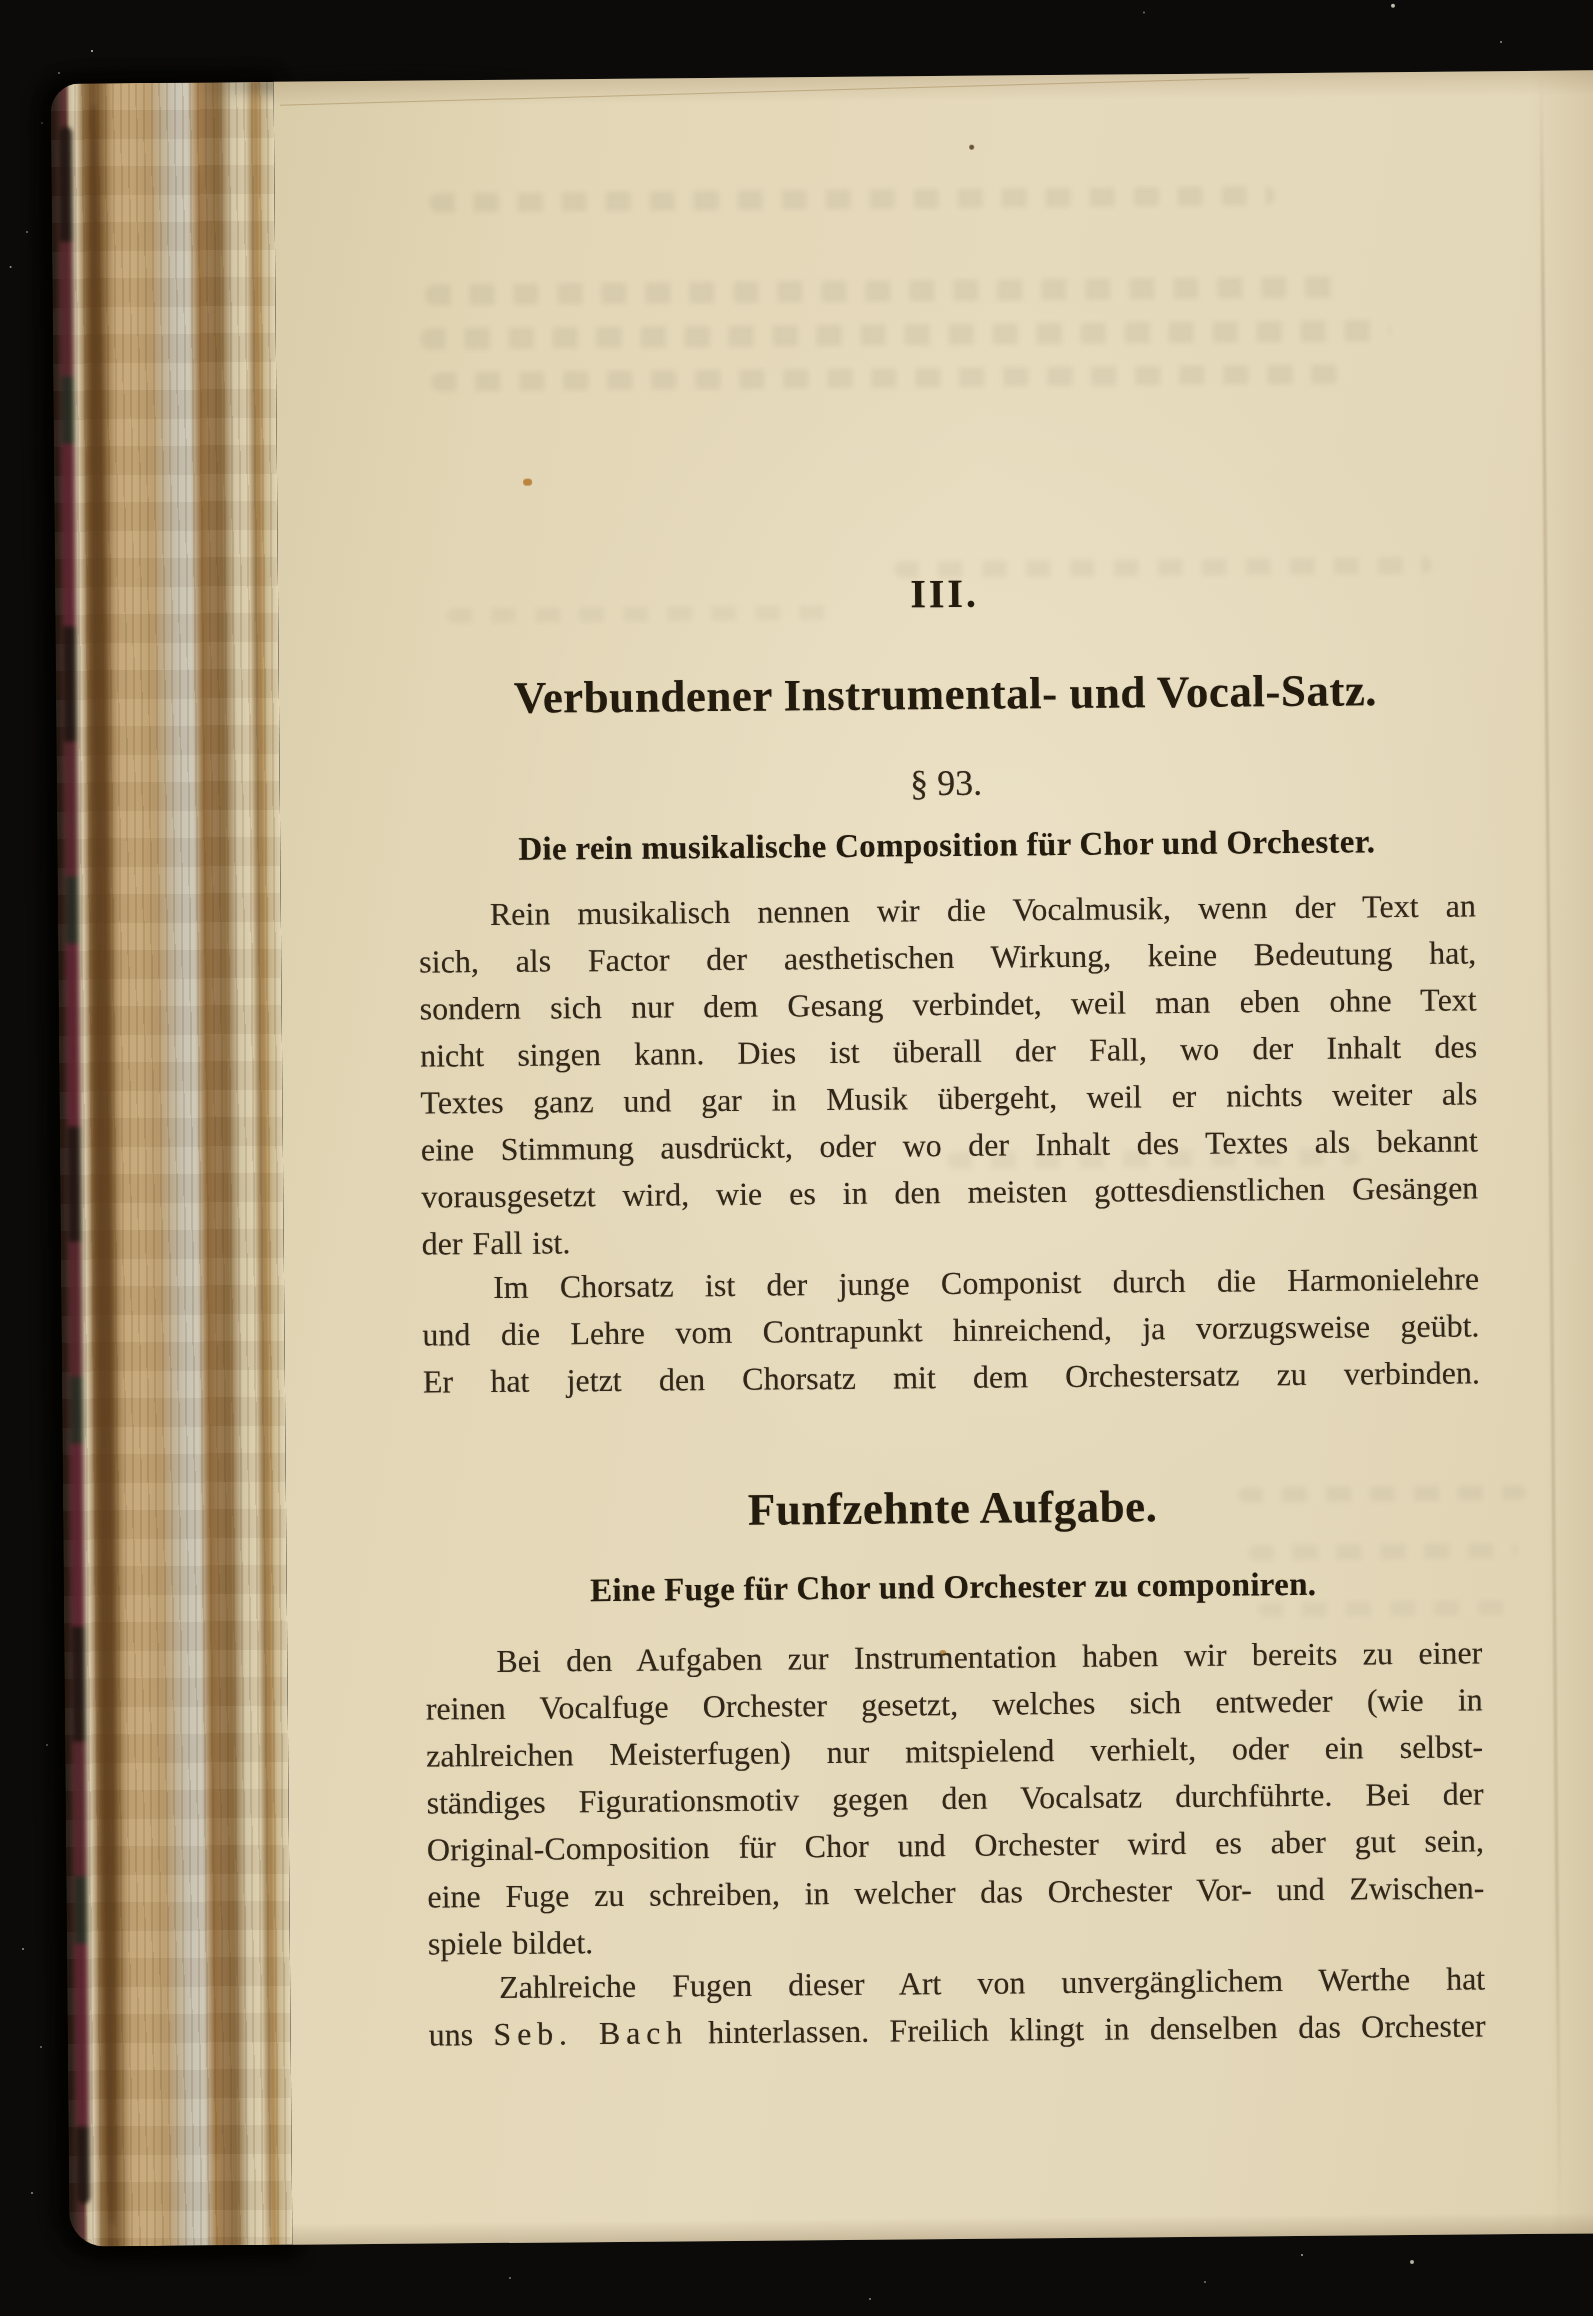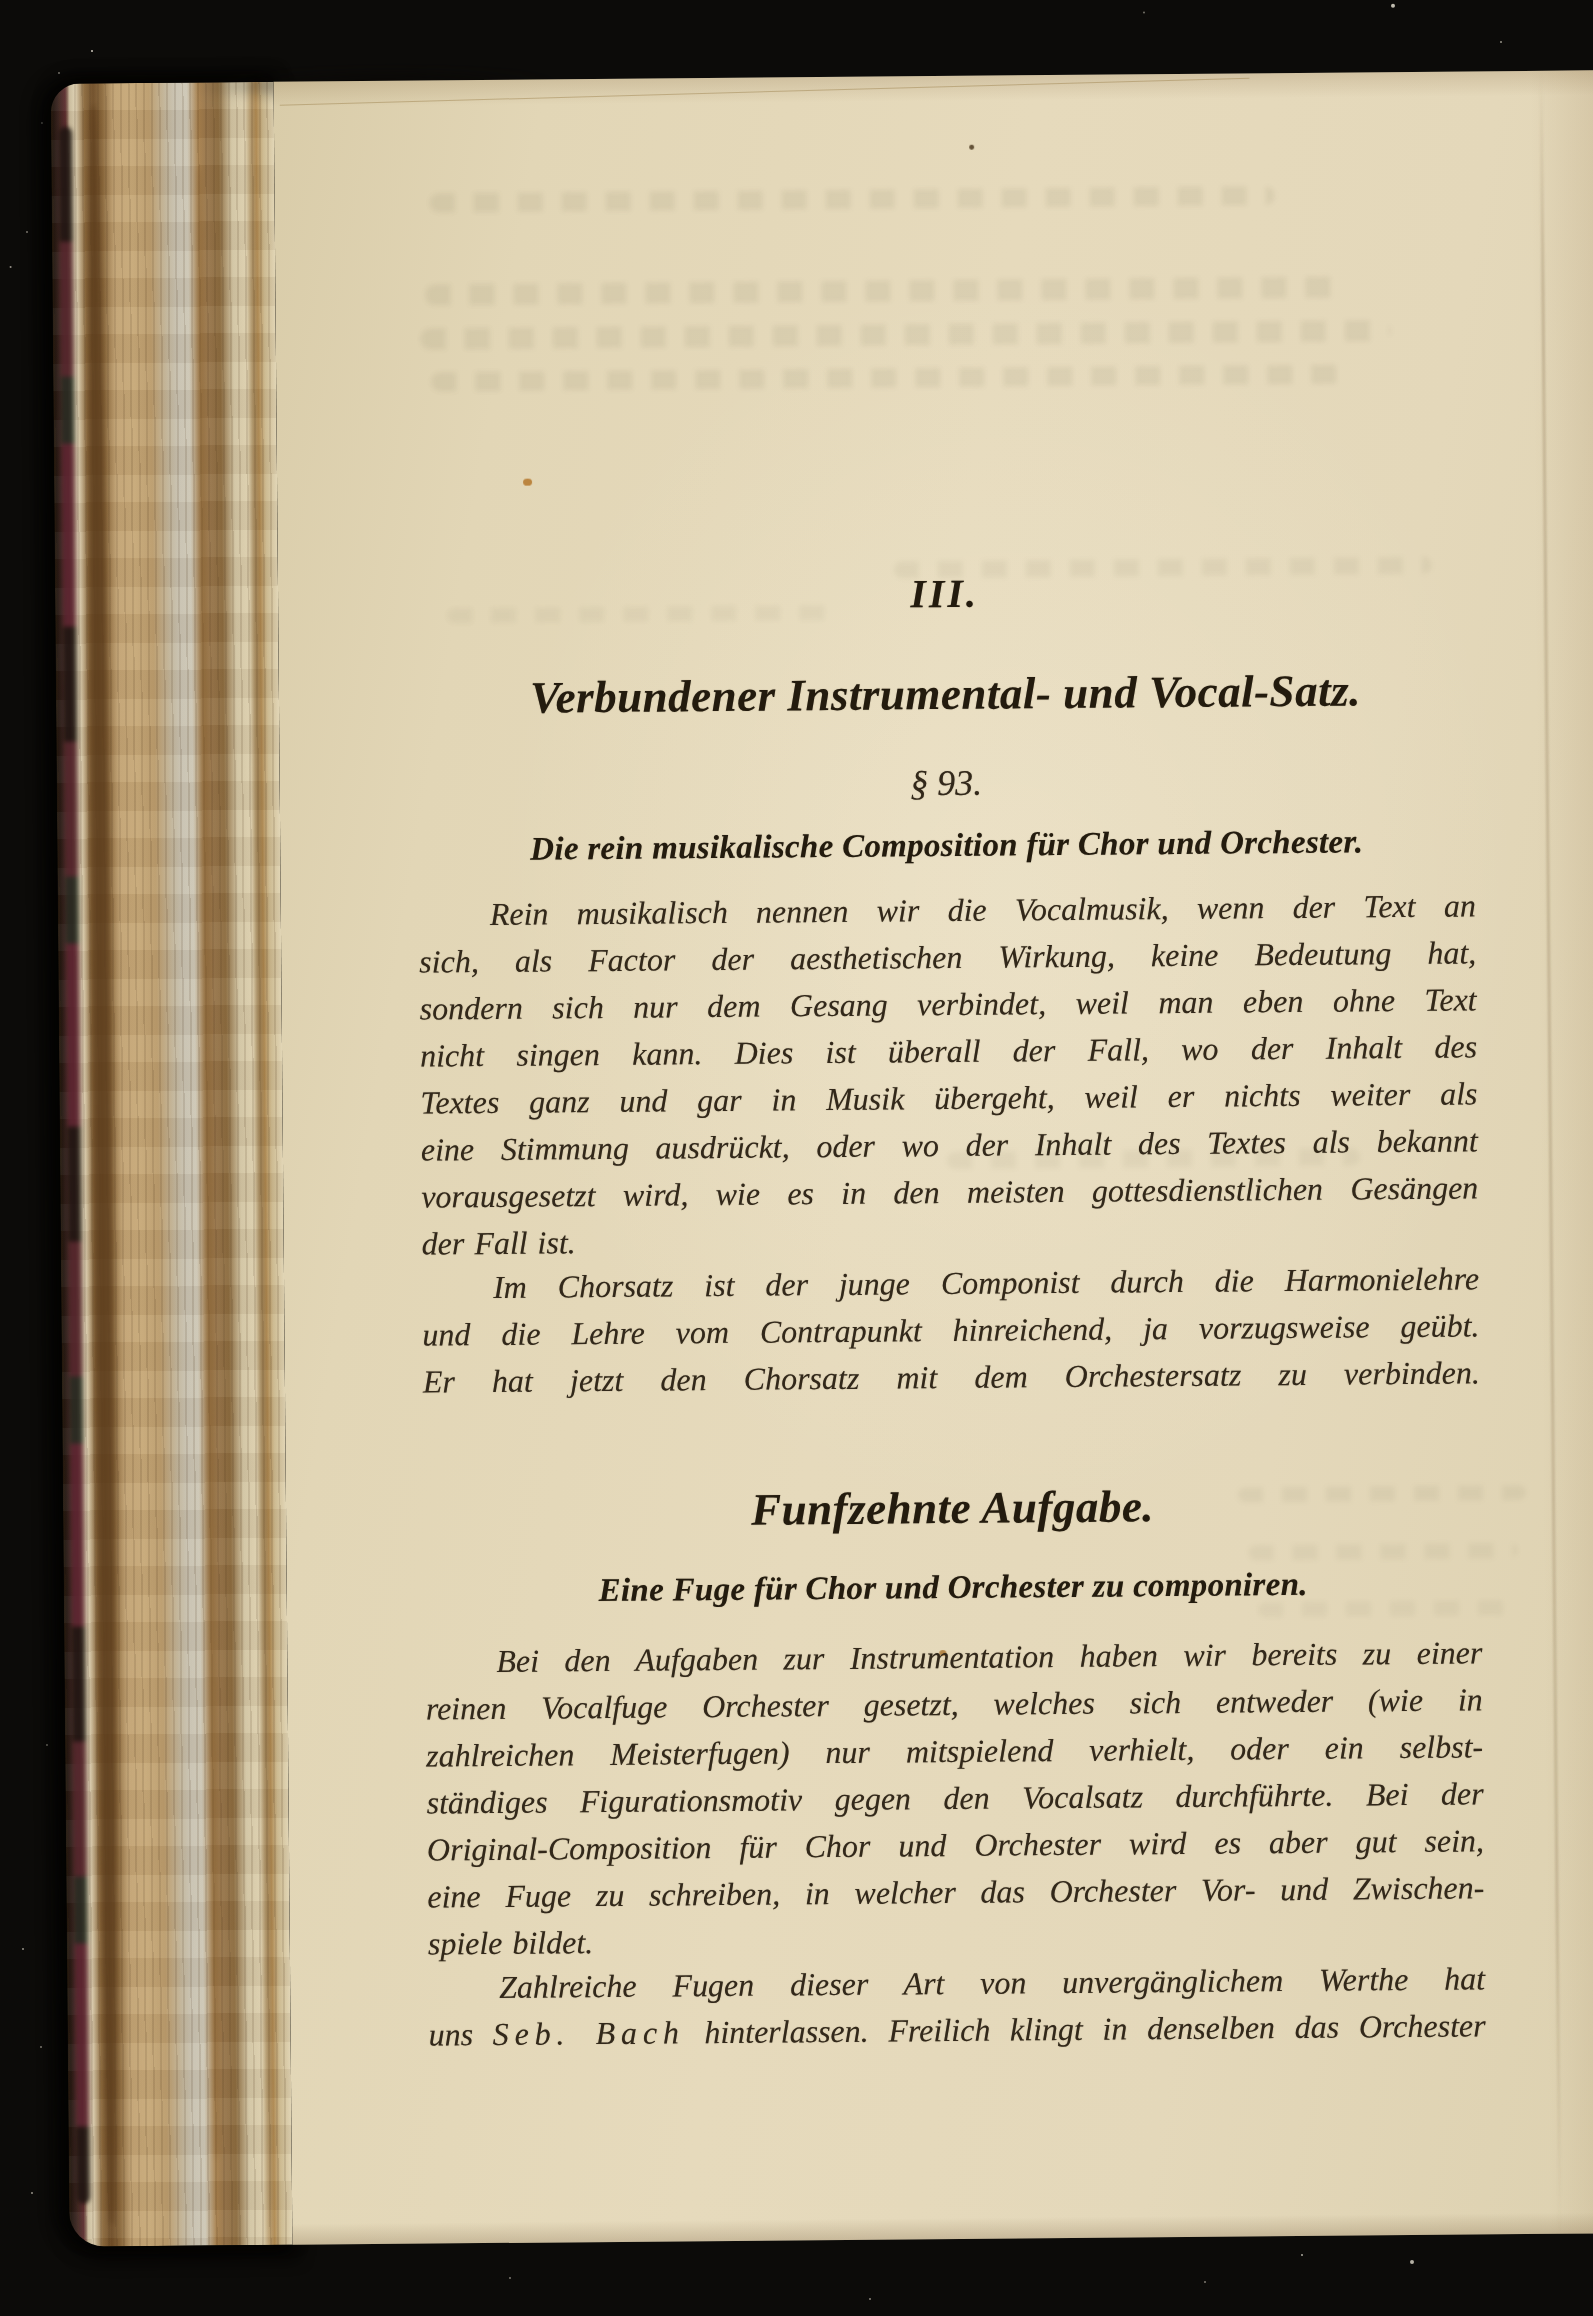--- a/index.html
+++ b/index.html
@@ -7,21 +7,21 @@
     --edge-tan:#c2a374; --edge-dark:#6d4b26; --edge-maroon:#54262c; --edge-pale:#c8c2b2;
   }
   *{margin:0;padding:0;box-sizing:border-box;}
   html,body{width:1594px;height:2316px;}
   body{
     background:var(--bg);
     position:relative;
     overflow:hidden;
     font-family:"Liberation Serif","DejaVu Serif",serif;
   }
-  .scene{position:absolute;inset:0;font-style:italic;}
+  .scene{position:absolute;inset:0;}
   
   .dust{
     position:absolute;left:0;top:0;width:1.9px;height:1.9px;border-radius:50%;
     background:transparent;
     box-shadow:
       91px 50px 0 0 rgba(238,232,216,.85), 58px 72px 0 0 rgba(238,232,216,.55),
       41px 122px 0 0 rgba(238,232,216,.7), 26px 231px 0 0 rgba(238,232,216,.5),
       9.6px 266px 0 0 rgba(238,232,216,.6), 1392px 4.8px 0 1px rgba(238,232,216,.8),
       1500px 41px 0 0 rgba(238,232,216,.6), 1143px 11.5px 0 0 rgba(238,232,216,.45),
       1301px 2254px 0 0 rgba(238,232,216,.7), 1411px 2261px 0 1px rgba(238,232,216,.75),

